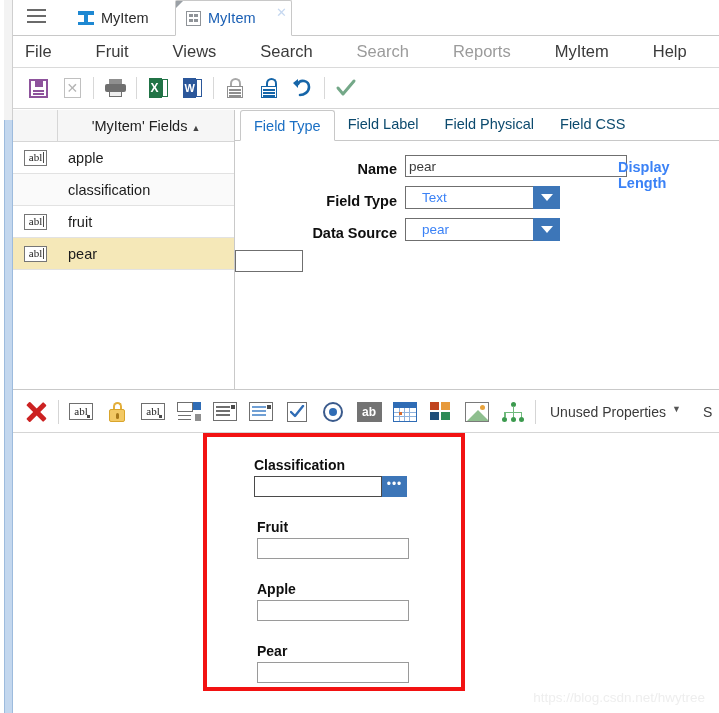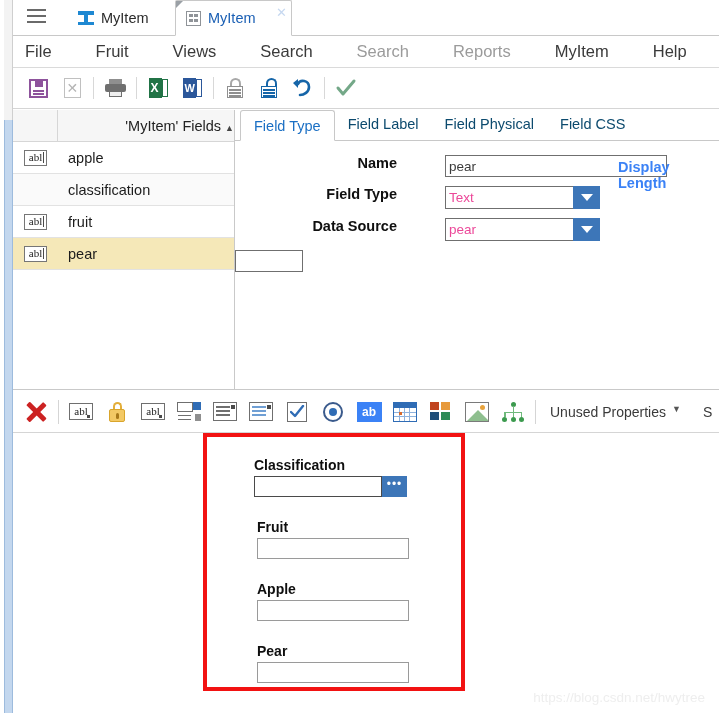--- a/index.html
+++ b/index.html
@@ -176,21 +176,21 @@
     background: #ffffff;
     border-right: 1px solid #c9c9c9;
     border-bottom: 1px solid #c9c9c9;
   }
   .lp-header {
     height: 32px; display: flex; align-items: center;
     background: #f6f6f6; border-bottom: 1px solid #d6d6d6;
   }
   .lp-header .col-icon { width: 45px; height: 32px; border-right: 1px solid #d6d6d6; }
   .lp-header .col-title {
-    flex: 1; text-align: right; font-size: 14.5px; color: #222;
+    flex: 1; text-align: center; font-size: 14.5px; color: #222;
   }
   .lp-header .sort-caret { font-size: 9px; color: #444; margin-left: 4px; }
   .lp-row {
     height: 32px; display: flex; align-items: center;
     border-bottom: 1px solid #e2e2e2; cursor: pointer;
     background: #ffffff;
   }
   .lp-row.alt { background: #fafafa; }
   .lp-row.selected { background: #f5e8b8; }
   .lp-row .cell-icon {
@@ -226,38 +226,38 @@
   .rp-tab.active {
     color: #1a6fc4;
     background: #ffffff;
     border: 1px solid #c8c8c8;
     border-bottom: 1px solid #ffffff;
     margin-bottom: -1px;
     border-top-left-radius: 3px; border-top-right-radius: 3px;
   }
   .form-area { position: relative; padding-top: 14px; }
   .frow {
-    display: flex; align-items: flex-start; margin-bottom: 9px; gap: 40px;
+    display: flex; align-items: flex-end; margin-bottom: 9px;
   }
   .flabel {
     width: 170px; text-align: right; padding-right: 8px;
     font-size: 14.5px; font-weight: bold; color: #0f0f0f;
   }
   .ftext {
     width: 222px; height: 22px;
     border: 1px solid #6f6f6f; background: #fff;
     font-size: 13.5px; color: #3b3b3b;
     padding: 0 3px; line-height: 20px;
     font-family: "Liberation Sans", sans-serif;
   }
   .fcombo { display: flex; height: 23px; }
   .fcombo .cval {
     width: 128px; height: 23px; border: 1px solid #6f6f6f; border-right: none;
-    background: #fff; font-size: 13.5px; color: #ec4899;
-    padding: 0 3px; line-height: 21px;
+    background: #fff; font-size: 13.5px; color: #3b82f6;
+    padding: 0 16px; line-height: 21px;
   }
   .fcombo .carrow {
     width: 27px; height: 23px; background: #3d76b8;
     display: flex; align-items: center; justify-content: center;
   }
   .fcombo .carrow::after {
     content: ""; border-left: 6px solid transparent; border-right: 6px solid transparent;
     border-top: 7px solid #ffffff;
   }
   .fcolor {
@@ -342,21 +342,21 @@
   .ic-radio {
     width: 20px; height: 20px; border-radius: 50%;
     border: 2px solid #3a5a8c; background: #fff; position: relative;
   }
   .ic-radio::after {
     content: ""; position: absolute; left: 4px; top: 4px; width: 8px; height: 8px;
     border-radius: 50%; background: #2f6cb5;
   }
 
   .ic-abblue {
-    width: 25px; height: 20px; background: #3b82f6; color: #fff;
+    width: 25px; height: 20px; background: #737373; color: #fff;
     font-size: 12px; font-weight: bold; text-align: center; line-height: 20px;
     font-family: "Liberation Sans", sans-serif;
   }
 
   .ic-grid {
     width: 24px; height: 20px; background: #fff; border: 1.5px solid #2f6cb5; position: relative;
     overflow: hidden;
   }
   .ic-grid i.hdr { position: absolute; left: 0; top: 0; width: 100%; height: 5px; background: #2f6cb5; }
   .ic-grid i.v { position: absolute; top: 5px; width: 1px; height: 100%; background: #8fb3dd; }

